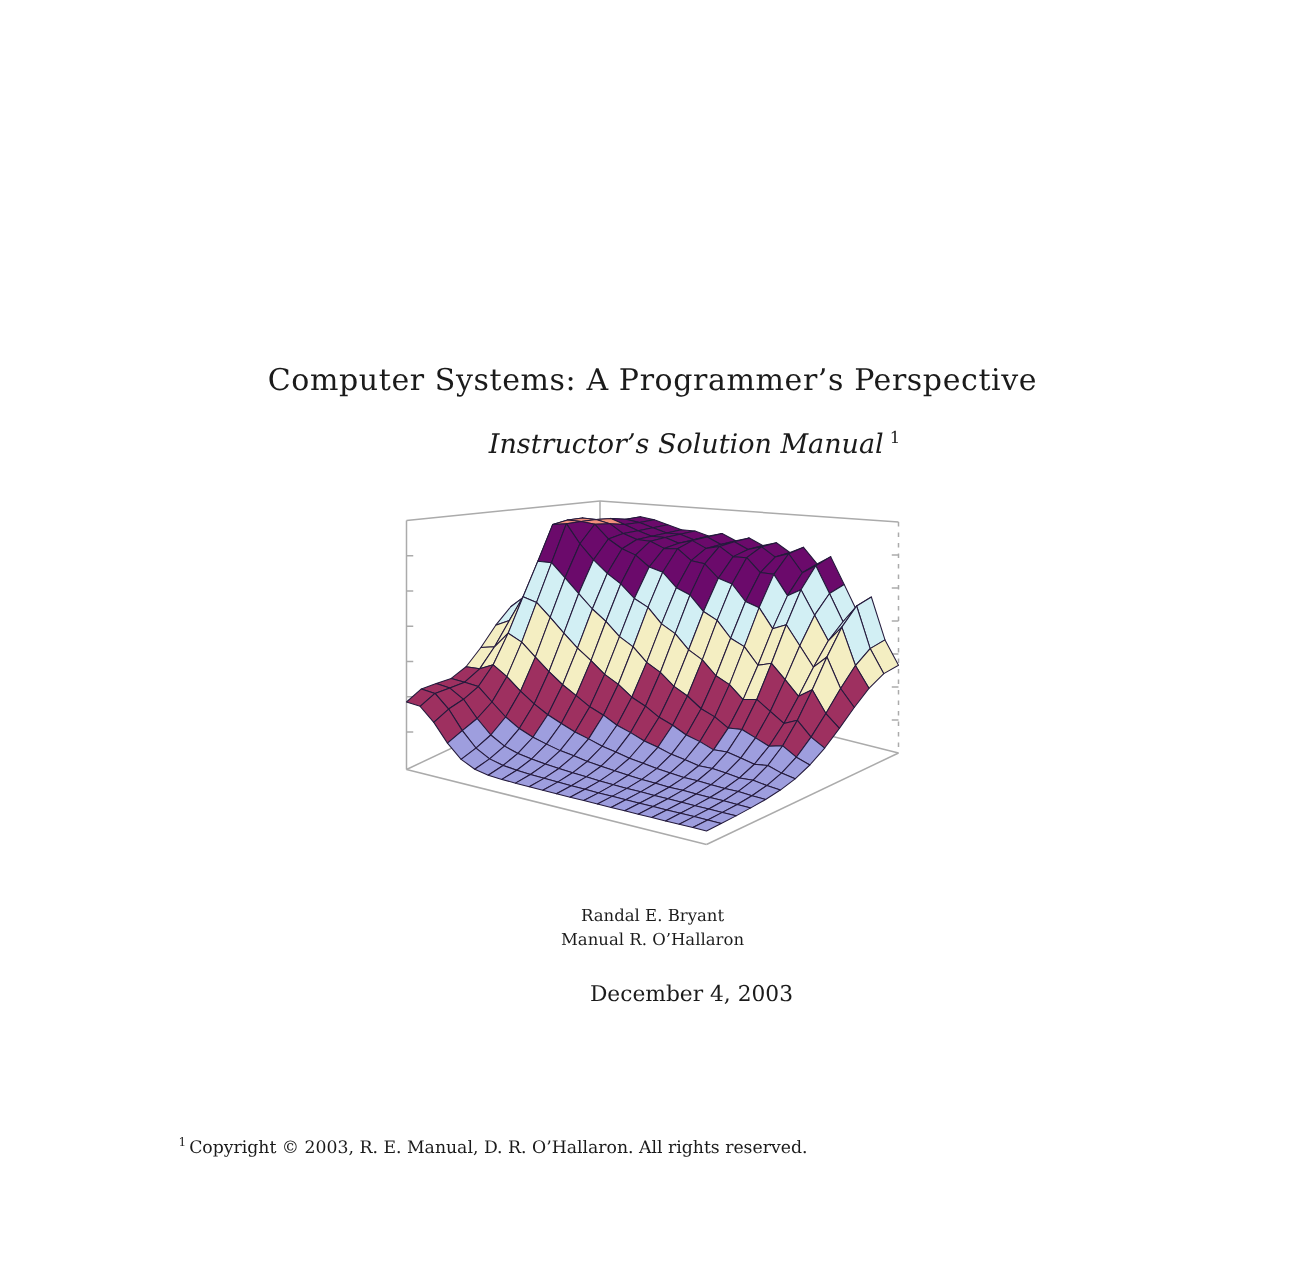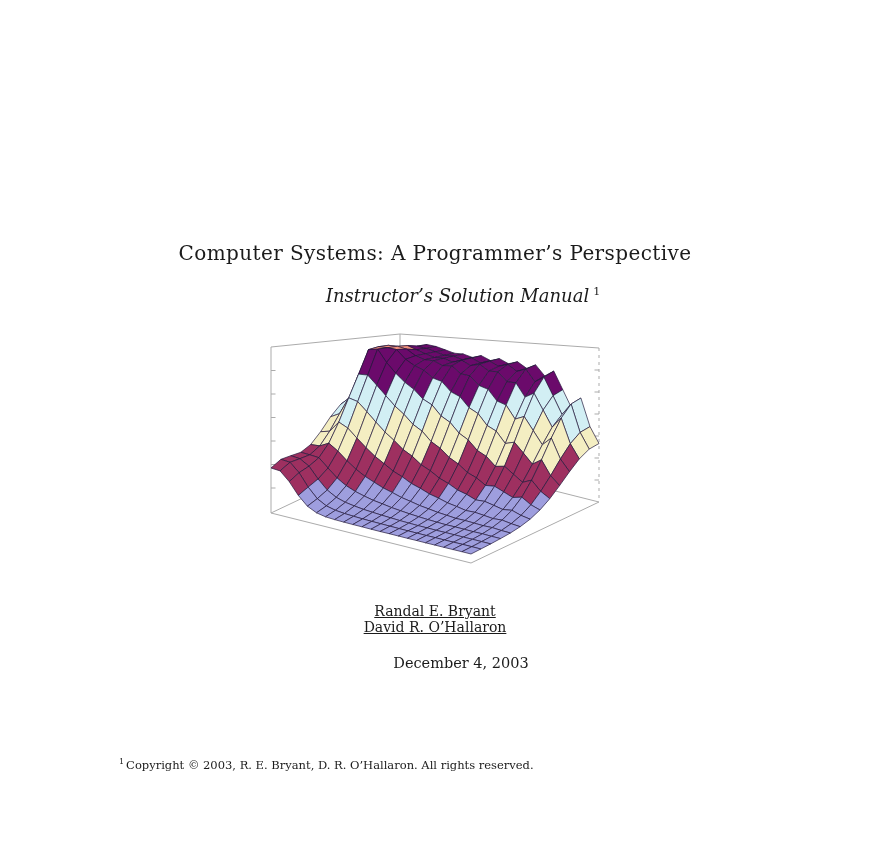--- a/index.html
+++ b/index.html
@@ -5,21 +5,21 @@
   html,body{margin:0;padding:0;}
   body{
     width:870px;height:842px;position:relative;background:#ffffff;
     font-family:"DejaVu Serif","Liberation Serif",serif;color:#1b1b1b;
     overflow:hidden;
   }
   .centered{position:absolute;left:0;width:870px;text-align:center;}
   .title{top:241px;font-size:20px;letter-spacing:0.4px;}
   .subtitle{top:285px;font-size:18px;font-style:italic;margin-left:28px;}
   .subtitle sup{font-size:11px;font-style:normal;margin-left:4px;}
-  .authors{top:603px;font-size:14px;line-height:16px;text-decoration:underline;}
+  .authors{top:603px;font-size:11px;line-height:16px;}
   .date{top:655px;font-size:14.5px;padding-left:26px;}
   .footnote{position:absolute;left:119px;top:757px;font-size:11.5px;}
   .footnote sup{font-size:8px;margin-right:2px;}
   .figure-wrap{position:absolute;left:252px;top:322px;width:366px;height:256px;}
   svg{display:block;}
 </style>
 </head>
 <body>
 
 <div class="centered title">Computer Systems: A Programmer’s Perspective</div>
@@ -335,20 +335,20 @@
       <path d="M444.5 540.0L453.6 542.2L443.7 547.3L434.6 545.0Z" fill="#9E9EDE" stroke="#241A3C" stroke-width="0.7" stroke-linejoin="round"></path>
       <path d="M481.6 541.6L490.7 543.9L480.8 549.0L471.8 546.7Z" fill="#9E9EDE" stroke="#241A3C" stroke-width="0.7" stroke-linejoin="round"></path>
       <path d="M453.6 542.2L462.7 544.4L452.8 549.5L443.7 547.3Z" fill="#9E9EDE" stroke="#241A3C" stroke-width="0.7" stroke-linejoin="round"></path>
       <path d="M462.7 544.4L471.8 546.7L461.9 551.7L452.8 549.5Z" fill="#9E9EDE" stroke="#241A3C" stroke-width="0.7" stroke-linejoin="round"></path>
       <path d="M471.8 546.7L480.8 549.0L471.0 554.0L461.9 551.7Z" fill="#9E9EDE" stroke="#241A3C" stroke-width="0.7" stroke-linejoin="round"></path>
     </svg>
 </div>
 
 <div class="centered authors">
   <div>Randal E. Bryant</div>
-  <div>David R. O’Hallaron</div>
+  <div>Manual R. O’Hallaron</div>
 </div>
 
 <div class="centered date">December 4, 2003</div>
 
 <div class="footnote">
-  <sup>1</sup><span>Copyright © 2003, R. E. Bryant, D. R. O’Hallaron. All rights reserved.</span>
+  <sup>1</sup><span>Copyright © 2003, R. E. Manual, D. R. O’Hallaron. All rights reserved.</span>
 </div>
 
 </body></html>

